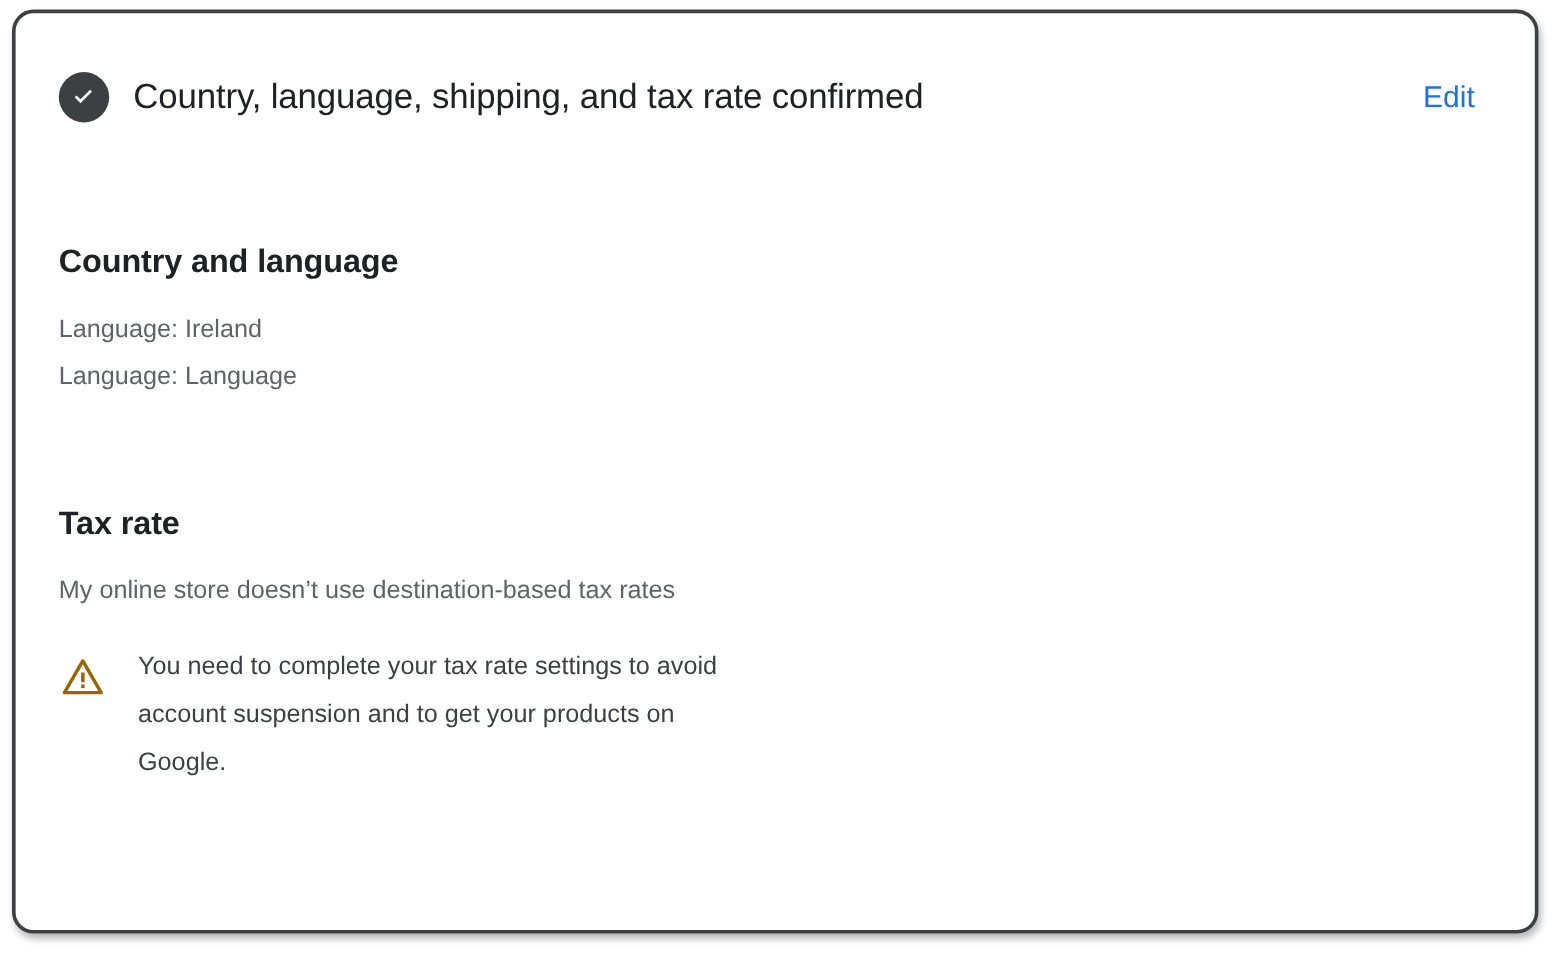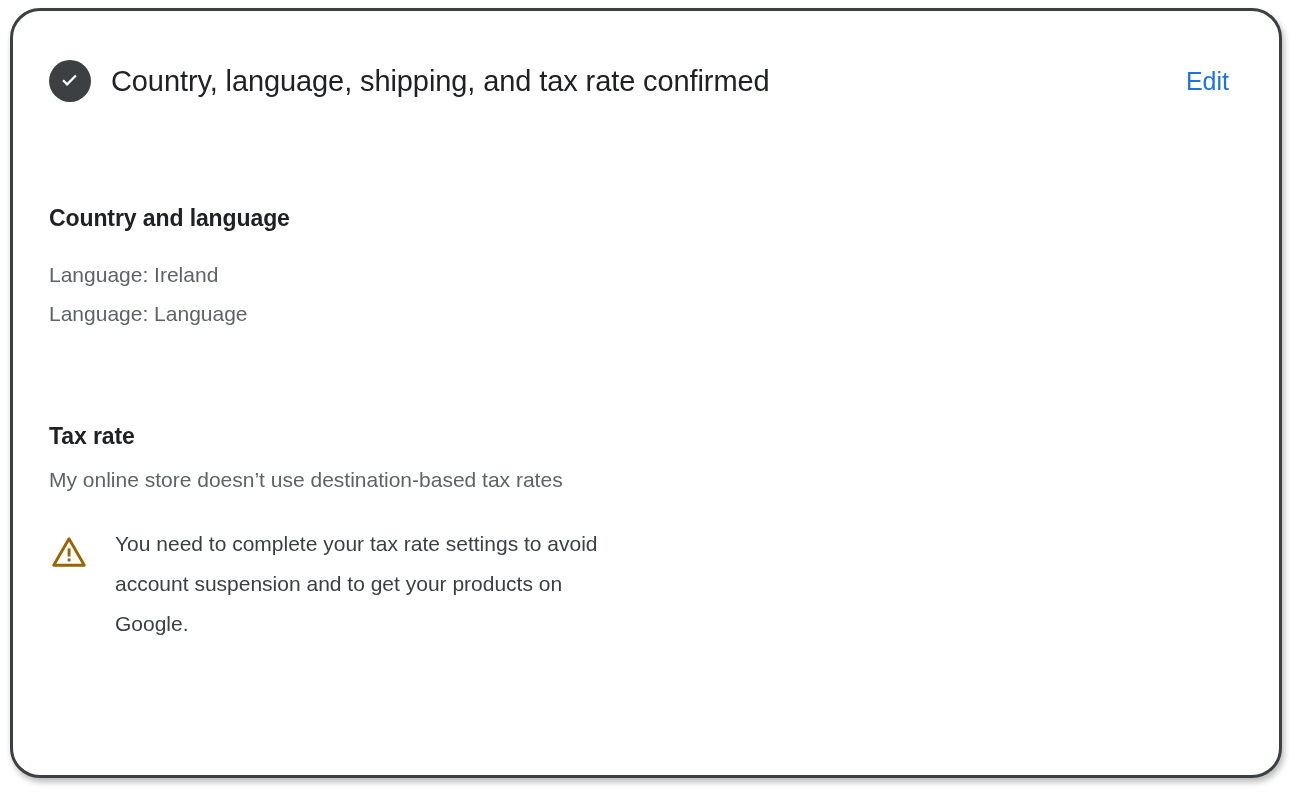--- a/index.html
+++ b/index.html
@@ -25,21 +25,21 @@
   
   .card {
     position: absolute;
     left: 10px;
     top: 8px;
     width: 1272px;
     height: 770px;
     box-sizing: border-box;
     background: #ffffff;
     border: 3px solid #3c4043;
-    border-radius: 30px;
+    border-radius: 18px;
     box-shadow: 2px 4px 6px rgba(0,0,0,0.28);
     overflow: hidden;
   }
 
   
   .card-header {
     position: absolute;
     left: 0;
     top: 0;
     right: 0;
@@ -102,28 +102,28 @@
     width: 580px;
   }
   .col-right {
     position: absolute;
     left: 660px;
     top: 48px;
     width: 560px;
   }
 
   .section-title {
-    font-size: 23px;
+    font-size: 27px;
     line-height: 30px;
     font-weight: 600;
     color: #202124;
     letter-spacing: -0.1px;
     margin: 0 0 22px 0;
   }
-  .section-title.tight { margin-bottom: 8px; }
+  .section-title.tight { margin-bottom: 20px; }
 
   .section-text {
     font-size: 21px;
     line-height: 39px;
     font-weight: 400;
     color: #5f6368;
     margin: 0;
     max-width: 520px;
   }
   .section-text.wrap2 {

